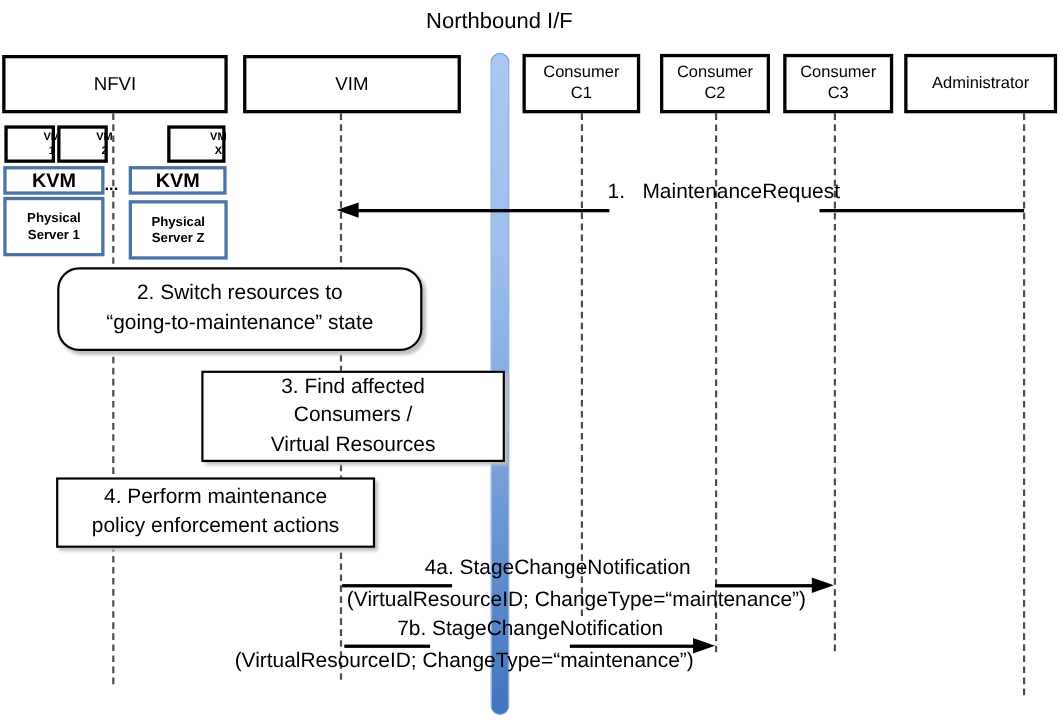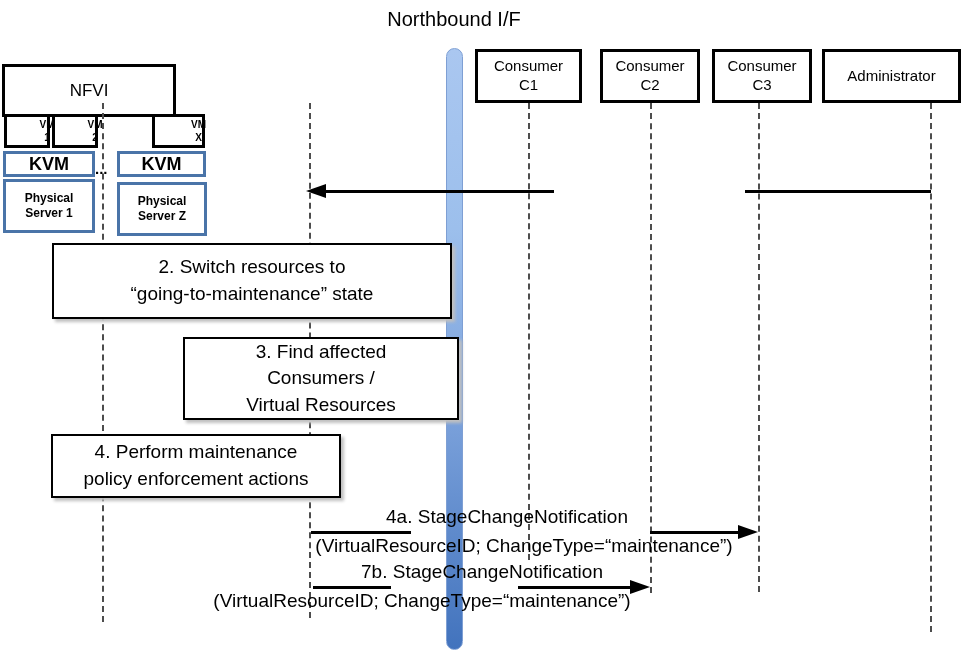--- a/index.html
+++ b/index.html
@@ -73,21 +73,22 @@
 
   <div class="lifeline" style="left:102px;top:103px;height:519px;"></div>
   <div class="lifeline" style="left:309px;top:103px;height:515px;"></div>
   <div class="lifeline" style="left:528px;top:103px;height:457px;"></div>
   <div class="lifeline" style="left:650px;top:103px;height:490px;"></div>
   <div class="lifeline" style="left:758px;top:103px;height:489px;"></div>
   <div class="lifeline" style="left:930px;top:103px;height:529px;"></div>
 
   <div class="nb-bar"></div>
 
-  <div class="actor" style="left:2px;top:64px;width:174px;height:53px;">NFVI</div>
+  <div class="actor" style="left:2px;top:50px;width:205px;height:53px;">NFVI</div>
+  <div class="actor" style="left:221px;top:50px;width:198px;height:53px;">VIM</div>
   <div class="actor small" style="left:475px;top:49px;width:107px;height:54px;">Consumer
 C1</div>
   <div class="actor small" style="left:600px;top:49px;width:100px;height:54px;">Consumer
 C2</div>
   <div class="actor small" style="left:712px;top:49px;width:100px;height:54px;">Consumer
 C3</div>
   <div class="actor small" style="left:822px;top:49px;width:139px;height:54px;">Administrator</div>
 
   <div class="vmbox" style="left:4px;top:114px;width:41px;height:34px;">VM
 1</div>
@@ -98,31 +99,32 @@
 
   <div class="bluebox kvm" style="left:3px;top:151px;width:92px;height:26px;">KVM</div>
   <div class="dots" style="left:95px;top:160px;">...</div>
   <div class="bluebox kvm" style="left:117px;top:151px;width:89px;height:26px;">KVM</div>
 
   <div class="bluebox phys" style="left:3px;top:179px;width:92px;height:54px;">Physical
 Server 1</div>
   <div class="bluebox phys" style="left:117px;top:182px;width:90px;height:54px;">Physical
 Server Z</div>
 
-  <div class="activity" style="left:52px;top:243px;width:400px;height:76px;">2. Switch resources to
+  <div class="activity" style="left:52px;top:243px;width:332px;height:76px;border-radius:20px;">2. Switch resources to
 “going-to-maintenance” state</div>
   <div class="activity" style="left:183px;top:337px;width:276px;height:83px;">3. Find affected
 Consumers /
 Virtual Resources</div>
   <div class="activity" style="left:51px;top:434px;width:290px;height:64px;">4. Perform maintenance
 policy enforcement actions</div>
 
   <div class="head-left" style="left:306px;top:184px;"></div>
   <div class="msg-line" style="left:322px;top:190px;width:232px;"></div>
   <div class="msg-line" style="left:745px;top:190px;width:186px;"></div>
+  <div class="msg-text" style="left:658px;top:164px;">1.   MaintenanceRequest</div>
 
   <div class="msg-line" style="left:311px;top:531px;width:100px;"></div>
   <div class="msg-line" style="left:650px;top:531px;width:89px;"></div>
   <div class="head-right" style="left:738px;top:525px;"></div>
   <div class="msg-text" style="left:507px;top:506px;">4a. StageChangeNotification</div>
   <div class="msg-text" style="left:524px;top:535px;">(VirtualResourceID; ChangeType=“maintenance”)</div>
 
   <div class="msg-line" style="left:313px;top:586px;width:78px;"></div>
   <div class="msg-line" style="left:518px;top:586px;width:113px;"></div>
   <div class="head-right" style="left:630px;top:580px;"></div>

